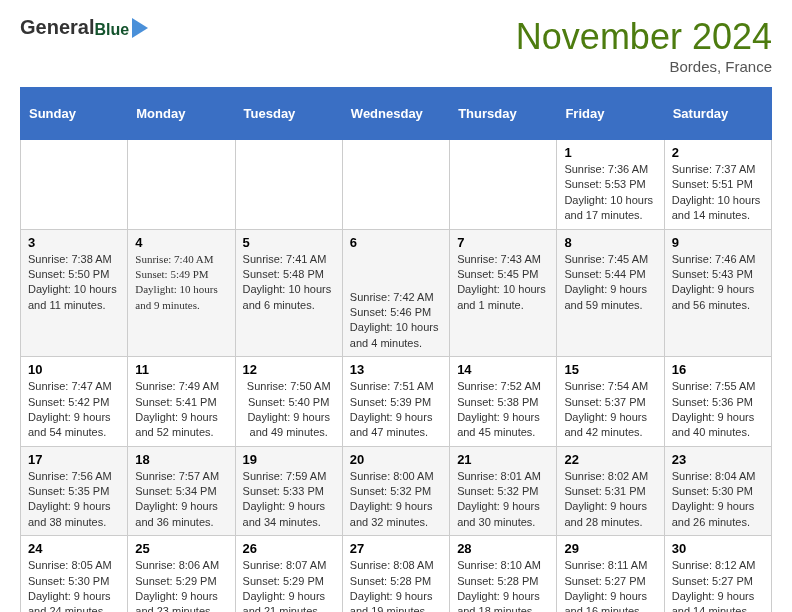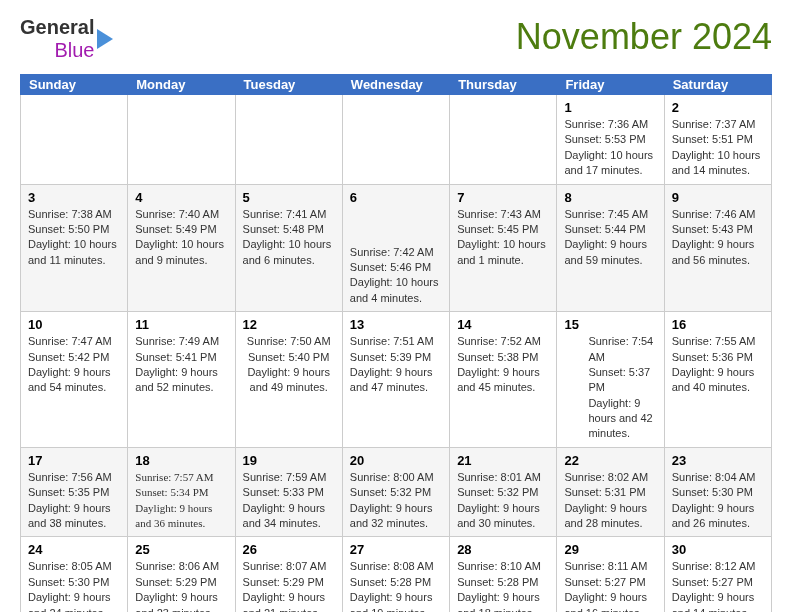--- a/index.html
+++ b/index.html
@@ -4,45 +4,46 @@
   <style>
     * { box-sizing: border-box; margin: 0; padding: 0; }
     body { font-family: Arial, sans-serif; background: #fff; width: 792px; min-height: 612px; }
     .container { padding: 16px 20px; }
     .header { display: flex; justify-content: space-between; align-items: flex-start; margin-bottom: 12px; }
     .logo { display: flex; align-items: center; }
     .title-block { text-align: right; }
     .month-title { font-size: 36px; font-weight: normal; color: #4d7c0f; }
     .location { font-size: 15px; color: #555; }
     table { width: 100%; border-collapse: collapse; }
-    th { background-color: #3a6fc4; color: white; text-align: left; padding: 2px 8px; font-size: 13px; font-weight: bold; border: 1px solid #3a6fc4; }
+    th { background-color: #3a6fc4; color: white; text-align: left; padding: 18px 8px; font-size: 13px; font-weight: bold; border: 1px solid #3a6fc4; }
     td { border: 1px solid #ccc; padding: 5px 7px; vertical-align: top; width: 14.28%; min-height: 80px; }
     .day-number { font-weight: bold; font-size: 13px; display: block; margin-bottom: 2px; }
     .day-info { font-size: 11px; color: #333; line-height: 1.4; }
     .empty { background: #f9f9f9; }
     tr:nth-child(even) td { background: #f5f5f5; }
     tr:nth-child(odd) td { background: #fff; }
     th { background-color: #3a6fc4 !important; }
   </style>
 </head>
 <body>
 
 <div class="container">
   <div class="header">
     <div class="logo">
       <div style="display:flex; align-items:center;">
-        <div style="display:flex; flex-direction:column; align-items:flex-end; line-height:1.15;">
+        <div style="display:flex; flex-direction:row; align-items:flex-end; line-height:1.15;">
           <span style="font-size:20px; font-weight:bold; color:#333;">General</span>
-          <span style="font-size:20px; font-weight:normal; color:#a21caf;">Blue</span>
+          <span style="font-size:16px; font-weight:bold; color:#14532d;">Blue</span>
         </div>
         <div style="width:0; height:0; border-left:16px solid #4a90d9; border-top:10px solid transparent; border-bottom:10px solid transparent; margin-left:3px;"></div>
       </div>
     </div>
     <div class="title-block">
       <div class="month-title">November 2024</div>
+      <div class="location">Bordes, France</div>
     </div>
   </div>
 
   <table>
     <thead>
       <tr>
         <th>Sunday</th>
         <th>Monday</th>
         <th>Tuesday</th>
         <th>Wednesday</th>
@@ -73,21 +74,21 @@
         </tr>
         <tr>
           <td>
             <span class="day-number">3</span>
             <div class="day-info" style="white-space: pre-line;">Sunrise: 7:38 AM
 Sunset: 5:50 PM
 Daylight: 10 hours and 11 minutes.</div>
           </td>
           <td>
             <span class="day-number">4</span>
-            <div class="day-info" style="white-space: pre-line;">Sunrise: 7:40 AM
+            <div class="day-info" style="white-space: pre-line; font-family: Liberation Serif, serif;">Sunrise: 7:40 AM
 Sunset: 5:49 PM
 Daylight: 10 hours and 9 minutes.</div>
           </td>
           <td>
             <span class="day-number">5</span>
             <div class="day-info" style="white-space: pre-line;">Sunrise: 7:41 AM
 Sunset: 5:48 PM
 Daylight: 10 hours and 6 minutes.</div>
           </td>
           <td>
@@ -141,41 +142,41 @@
 Daylight: 9 hours and 47 minutes.</div>
           </td>
           <td>
             <span class="day-number">14</span>
             <div class="day-info" style="white-space: pre-line;">Sunrise: 7:52 AM
 Sunset: 5:38 PM
 Daylight: 9 hours and 45 minutes.</div>
           </td>
           <td>
             <span class="day-number">15</span>
-            <div class="day-info" style="white-space: pre-line; margin-left: 24px;">Sunrise: 7:54 AM
+            <div class="day-info" style="white-space: pre-line;">Sunrise: 7:54 AM
 Sunset: 5:37 PM
 Daylight: 9 hours and 42 minutes.</div>
           </td>
           <td>
             <span class="day-number">16</span>
             <div class="day-info" style="white-space: pre-line;">Sunrise: 7:55 AM
 Sunset: 5:36 PM
 Daylight: 9 hours and 40 minutes.</div>
           </td>
         </tr>
         <tr>
           <td>
             <span class="day-number">17</span>
             <div class="day-info" style="white-space: pre-line;">Sunrise: 7:56 AM
 Sunset: 5:35 PM
 Daylight: 9 hours and 38 minutes.</div>
           </td>
           <td>
             <span class="day-number">18</span>
-            <div class="day-info" style="white-space: pre-line; font-family: Liberation Serif, serif;">Sunrise: 7:57 AM
+            <div class="day-info" style="white-space: pre-line;">Sunrise: 7:57 AM
 Sunset: 5:34 PM
 Daylight: 9 hours and 36 minutes.</div>
           </td>
           <td>
             <span class="day-number">19</span>
             <div class="day-info" style="white-space: pre-line;">Sunrise: 7:59 AM
 Sunset: 5:33 PM
 Daylight: 9 hours and 34 minutes.</div>
           </td>
           <td>

